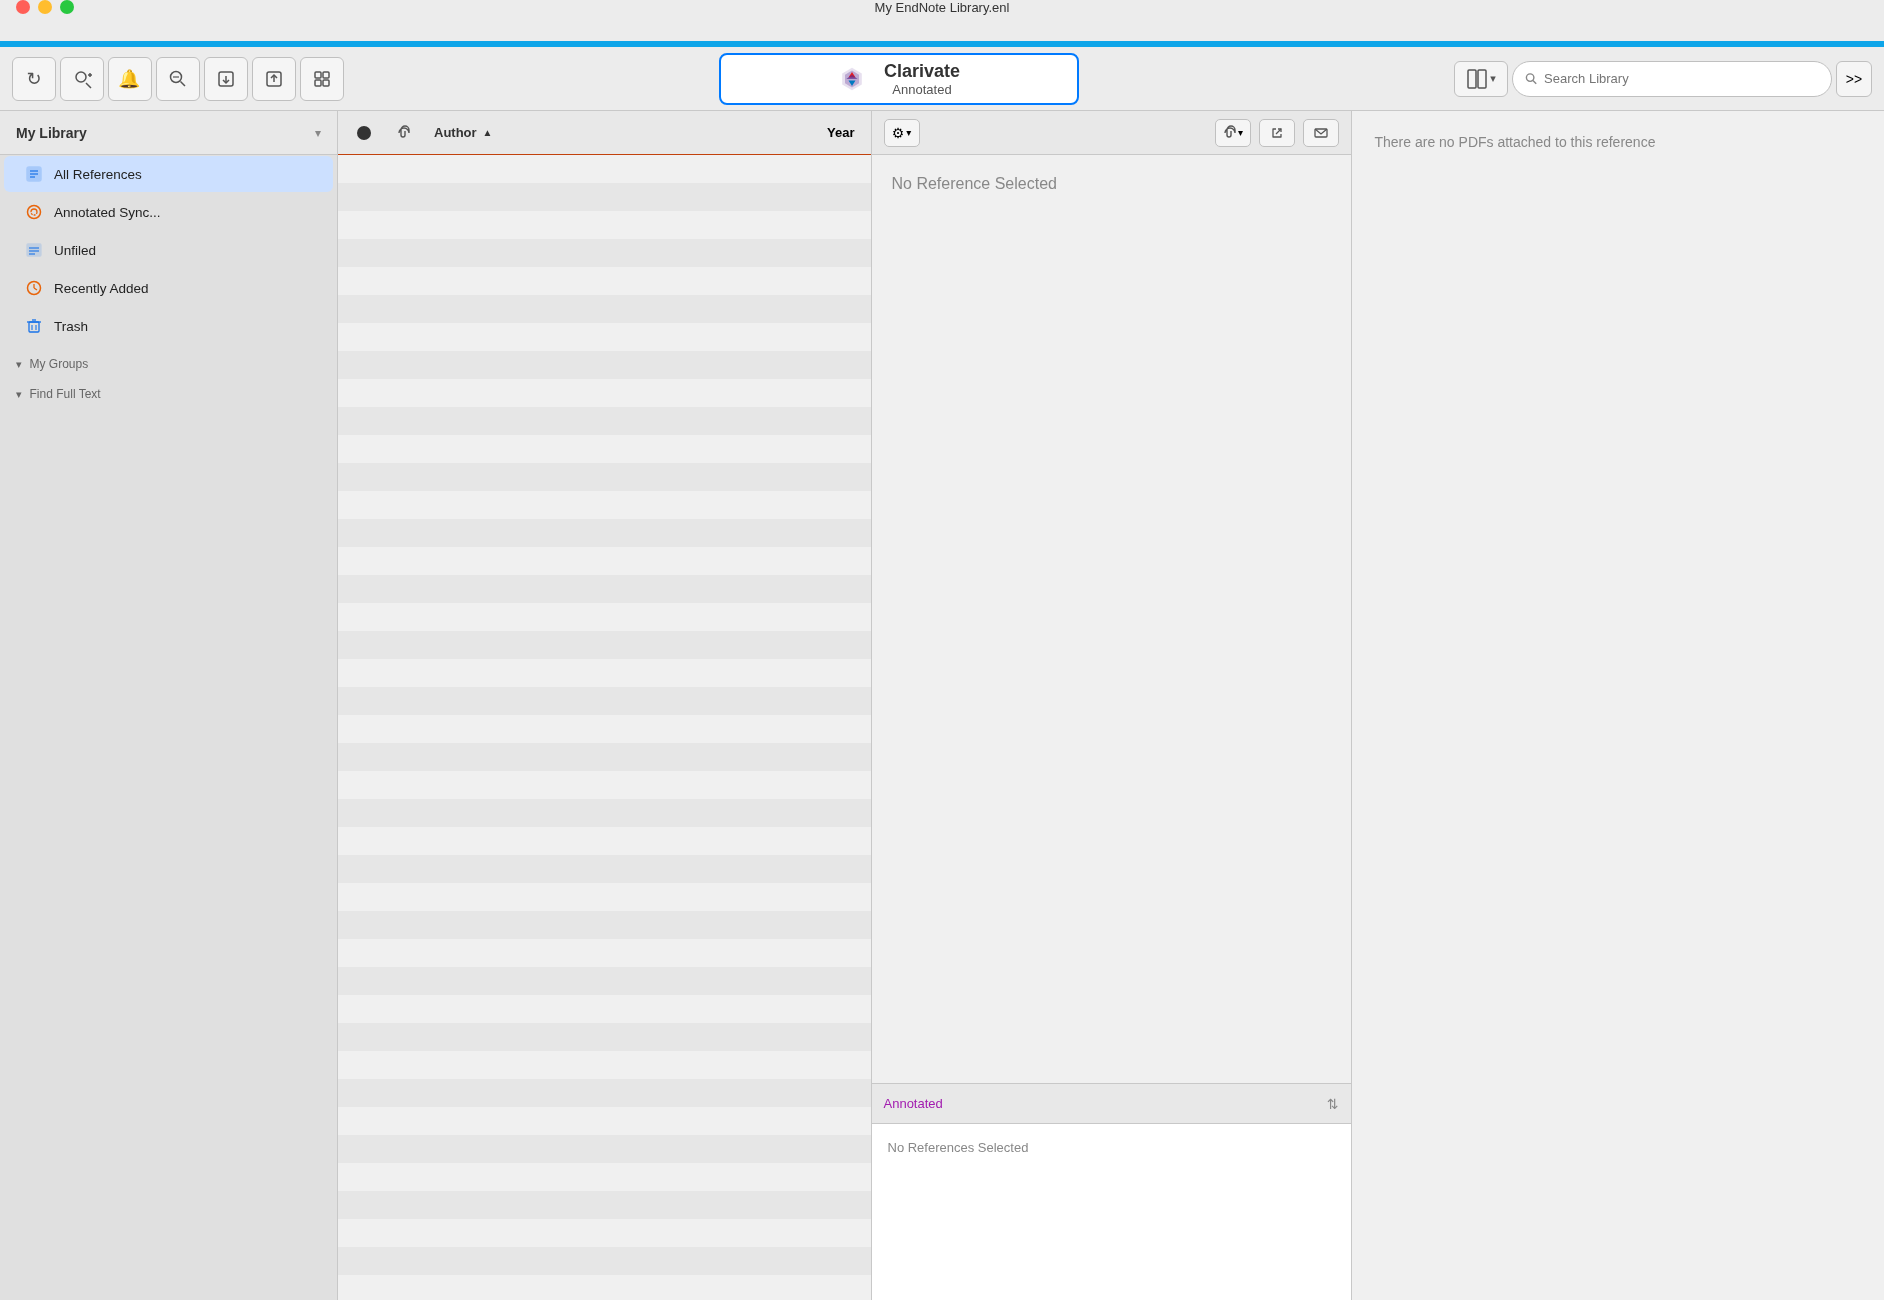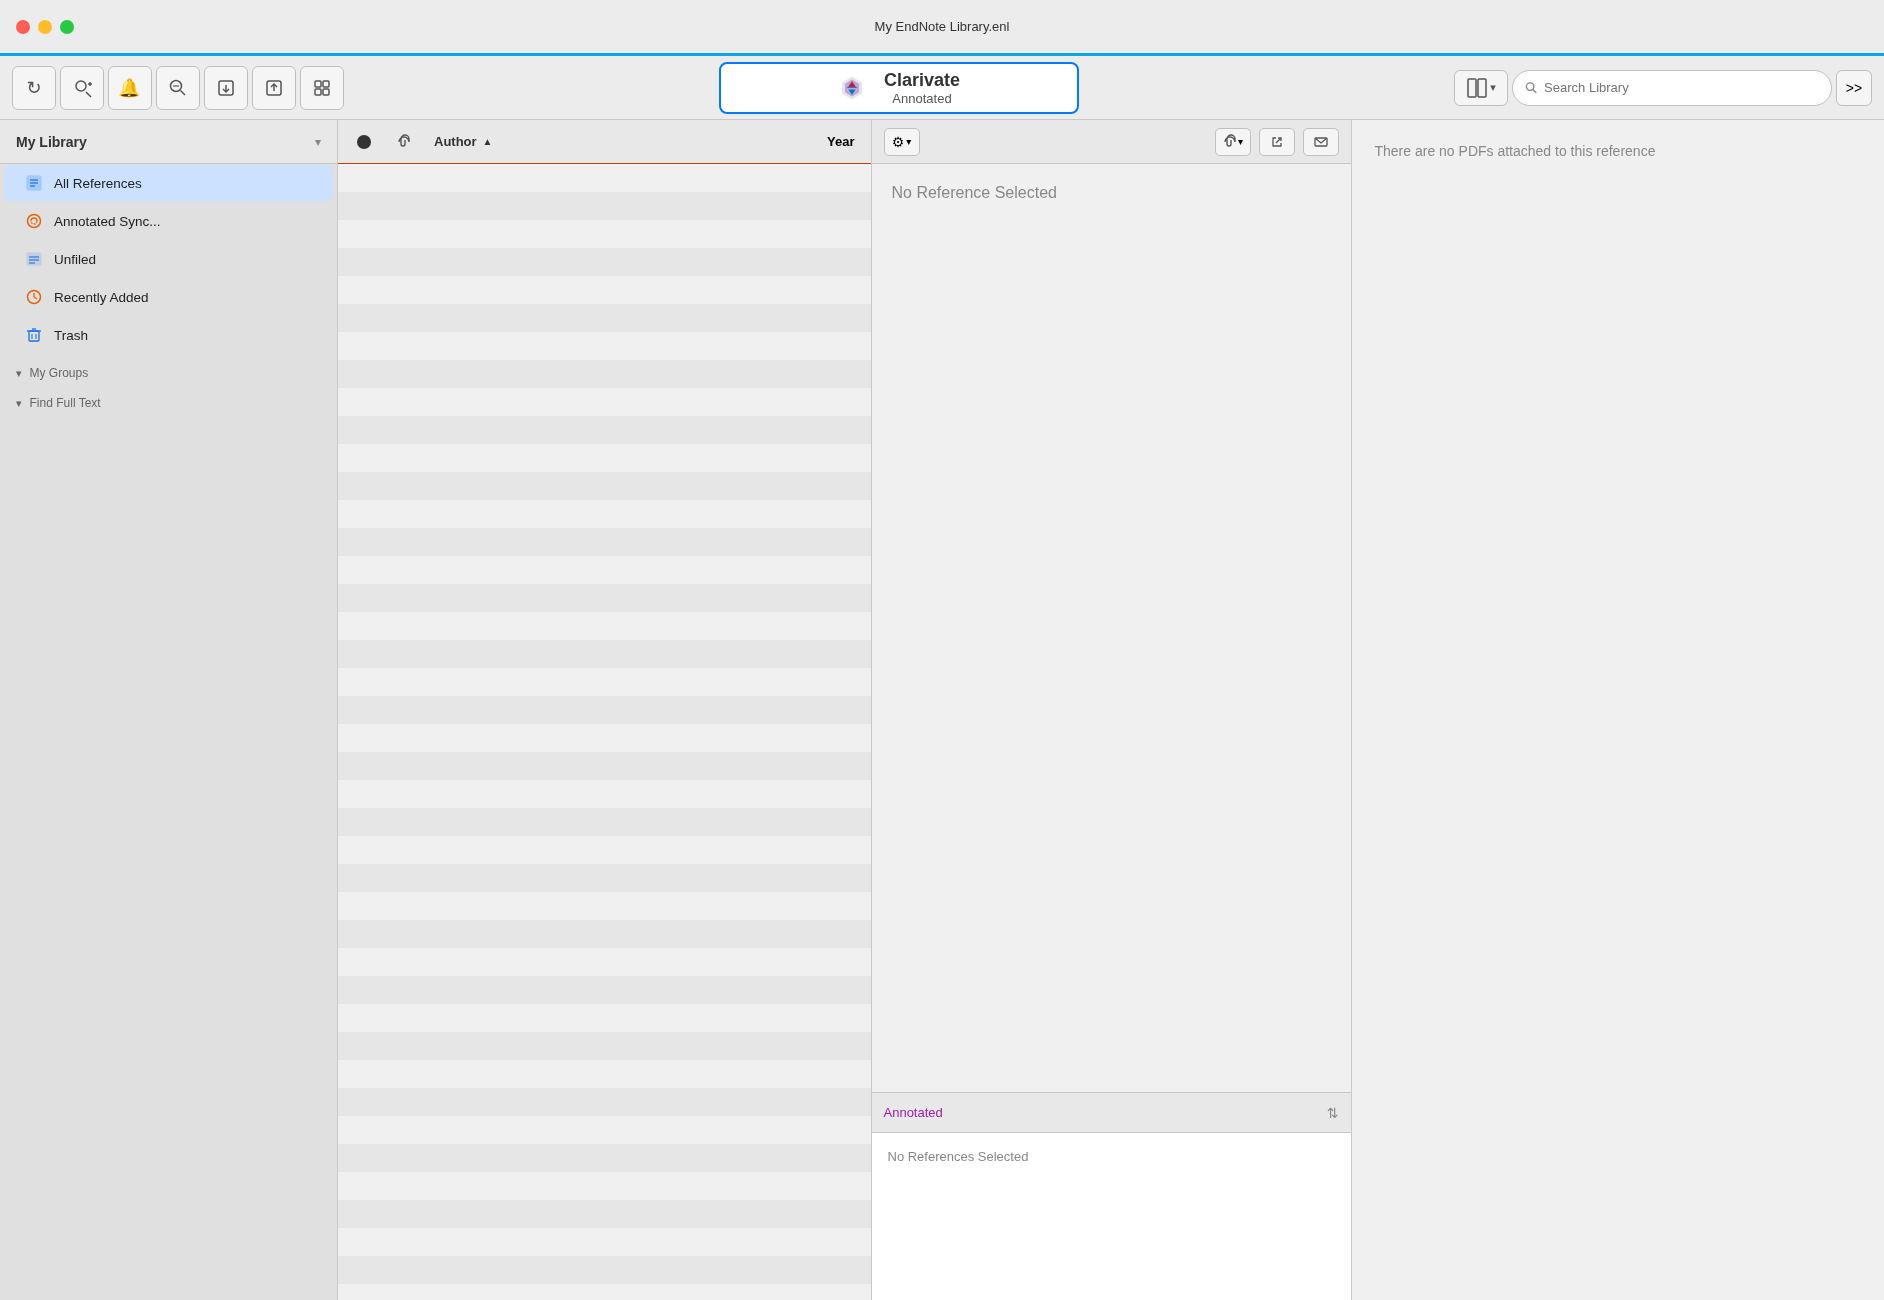--- a/index.html
+++ b/index.html
@@ -6,27 +6,26 @@
     body {
       font-family: -apple-system, BlinkMacSystemFont, "Helvetica Neue", Arial, sans-serif;
       background: #e8e8e8;
       width: 1884px;
       height: 1300px;
       overflow: hidden;
     }
 
     
     .title-bar {
-      height: 56px;
+      height: 47px;
       background: #ececec;
       display: flex;
-      align-items: center;
       justify-content: center;
       position: relative;
-      border-bottom: 3px solid #0ea5e9;
+      border-bottom: 6px solid #0ea5e9;
     }
     .traffic-lights {
       position: absolute;
       left: 16px;
       display: flex;
       gap: 8px;
       align-items: center;
     }
     .traffic-light {
       width: 14px;

